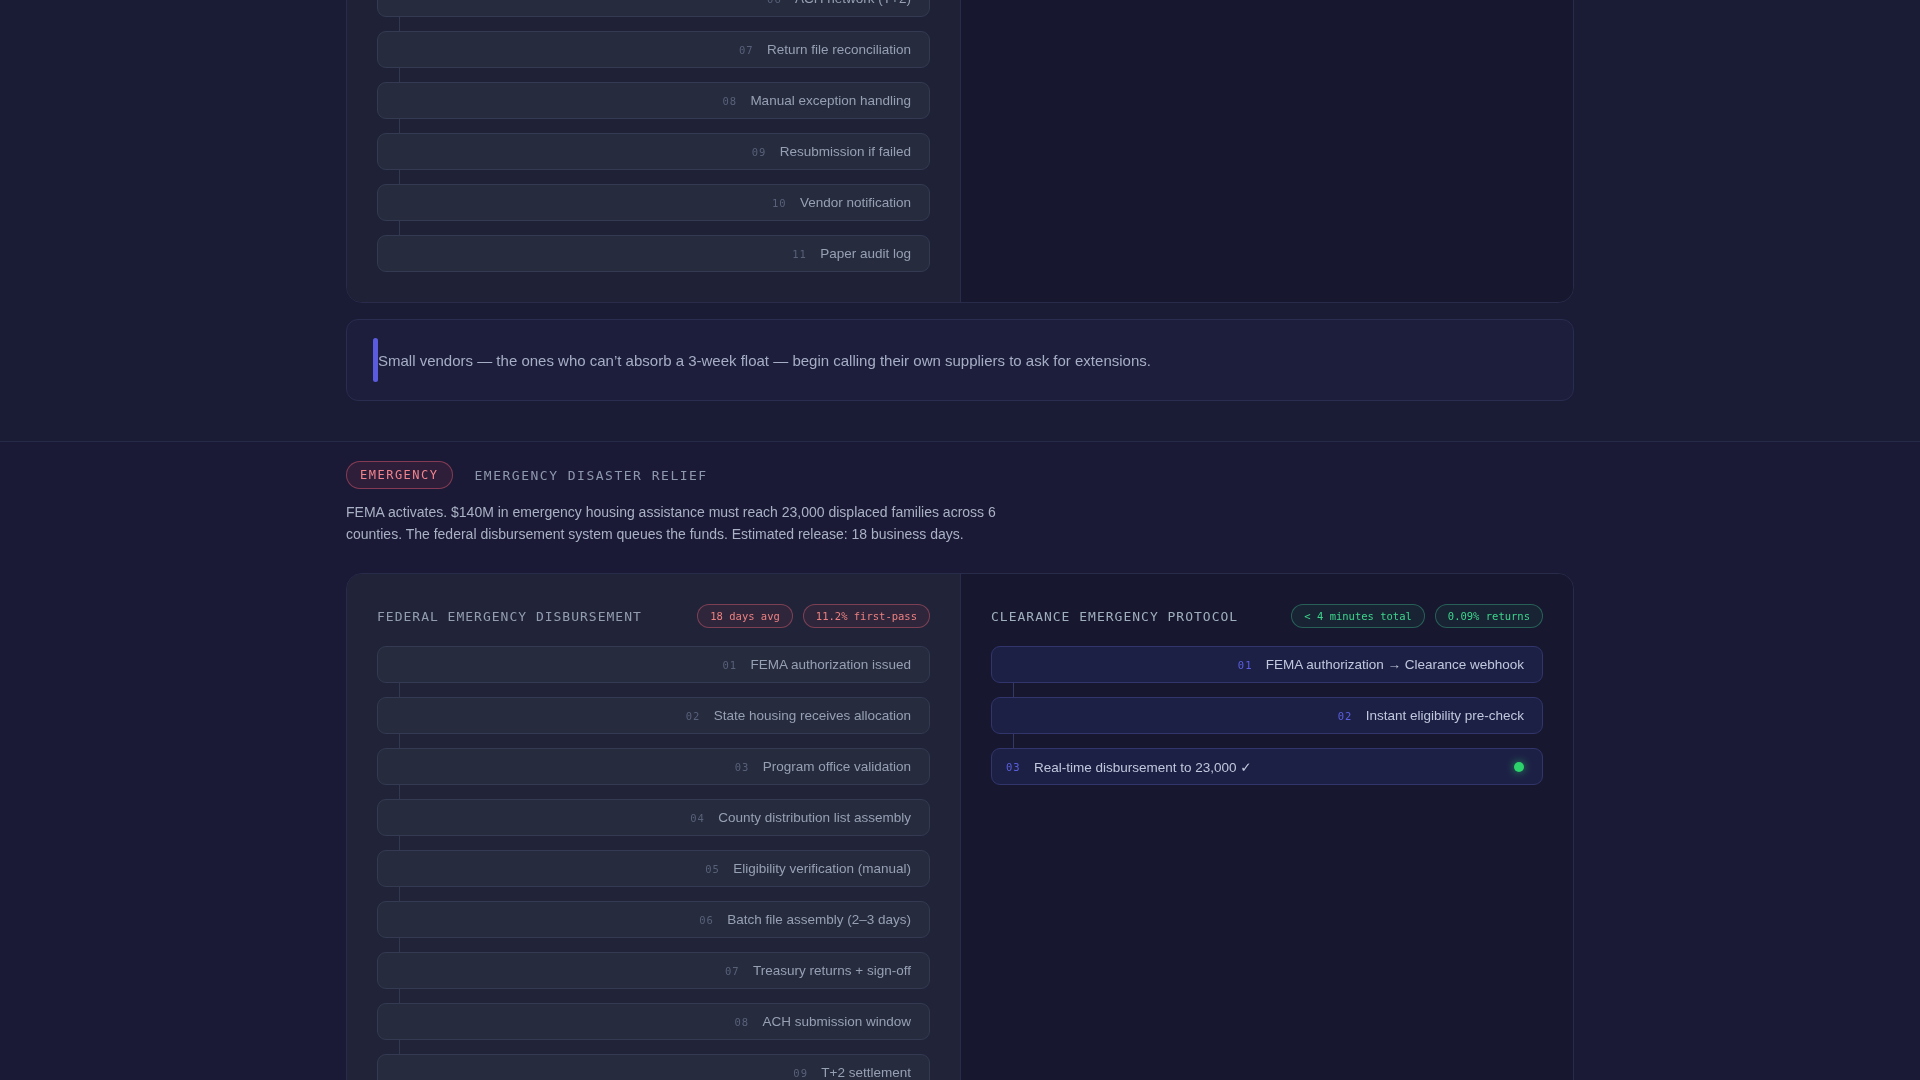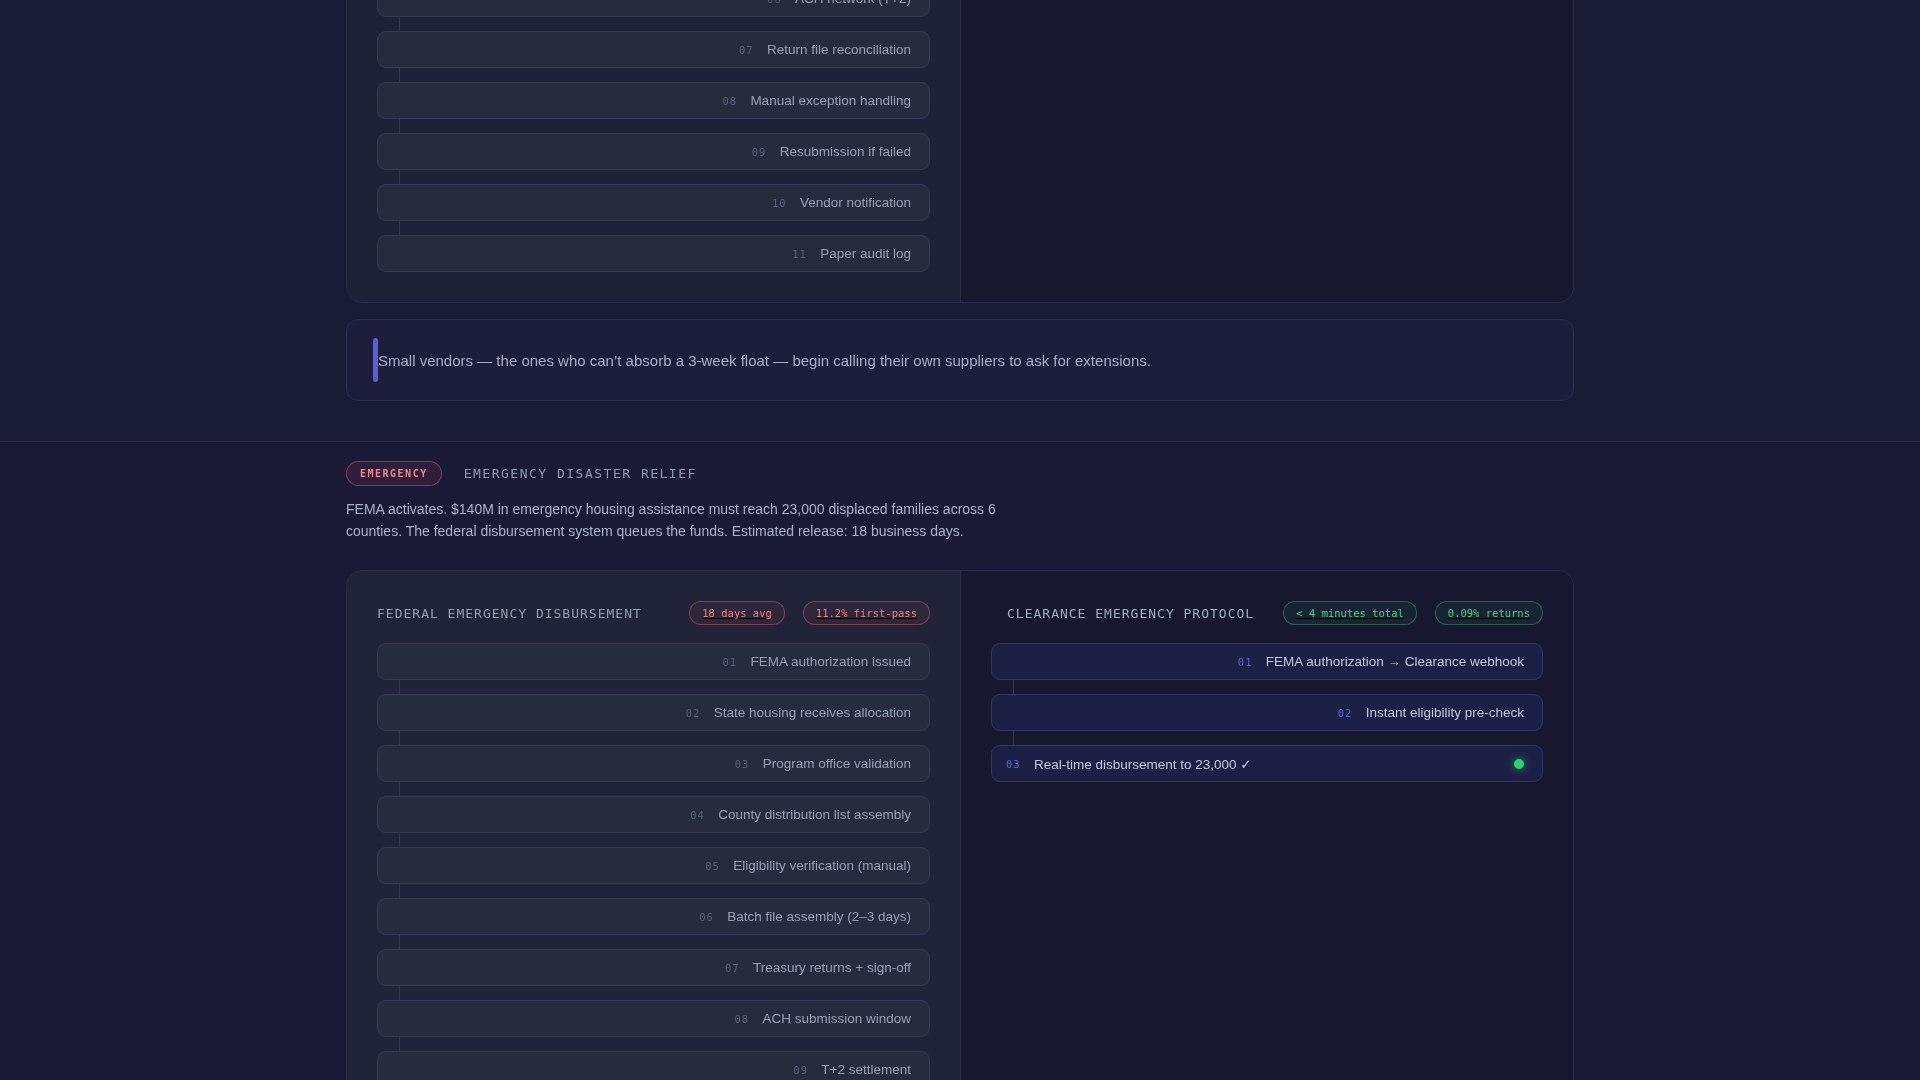--- a/index.html
+++ b/index.html
@@ -27,22 +27,22 @@
   .col{width:50%;padding:30px;}
   .col-left{background:var(--col-left-bg);}
   .col-right{background:var(--col-right-bg);border-left:1px solid var(--grid-border);}
   .grid-top{margin-top:-21px;}
   .grid-top .col-left{padding-top:0;background:var(--col-left-bg-top);}
   .grid-em{margin-top:28px;}
 
   .col-header{display:flex;align-items:center;margin-bottom:18px;min-height:24px;}
   .col-title{font-family:"DejaVu Sans Mono","Liberation Mono",monospace;font-size:13px;
     letter-spacing:1px;color:var(--title-col);white-space:nowrap;}
-  .col-right .col-title{color:var(--rtitle-col);margin-left:16px;}
-  .badges{margin-left:auto;display:flex;gap:18px;text-decoration:underline;}
+  .col-right .col-title{color:var(--rtitle-col);}
+  .badges{margin-left:auto;display:flex;gap:10px;}
   .badge{font-family:"DejaVu Sans Mono","Liberation Mono",monospace;font-size:10.5px;
     padding:5px 12px;border-radius:999px;white-space:nowrap;}
   .badge.red{color:var(--danger);background:rgba(190,60,80,.10);border:1px solid rgba(220,95,115,.45);}
   .badge.green{color:var(--success);background:rgba(40,180,120,.07);border:1px solid rgba(62,198,145,.38);}
 
   .step{height:37px;background:var(--bar-bg);border:1px solid var(--bar-border);
     border-radius:9px;display:flex;align-items:center;padding:0 18px 0 14px;justify-content:flex-end;}
   .step-num{font-family:"DejaVu Sans Mono","Liberation Mono",monospace;font-size:10.5px;
     color:var(--bar-num);width:28px;flex:none;letter-spacing:1px;}
   .step-label{font-size:13.5px;color:var(--bar-text);white-space:nowrap;}
@@ -53,21 +53,21 @@
   .col-right .connector{background:var(--rconnector);}
   .dot{width:10px;height:10px;border-radius:50%;background:var(--dot);margin-left:auto;
     box-shadow:0 0 8px rgba(45,215,110,.65);flex:none;}
 
   .quote{margin-top:16px;background:var(--quote-bg);border:1px solid var(--quote-border);
     border-radius:12px;padding:18px 26px;display:flex;align-items:center;}
   .quote-accent{width:5px;height:44px;border-radius:3px;background:var(--accent);flex:none;}
   .quote-text{font-size:15px;color:var(--quote-text);}
 
   .scn-head{display:flex;align-items:center;gap:22px;}
-  .tag{font-family:"DejaVu Sans Mono","Liberation Mono",monospace;font-size:10px;font-weight:bold;
+  .tag{font-family:"DejaVu Sans Mono","Liberation Mono",monospace;font-size:12px;font-weight:normal;
     letter-spacing:1.5px;color:var(--tag-text);background:rgba(230,65,90,.10);
     border:1px solid rgba(235,95,115,.45);padding:6px 13px;border-radius:999px;}
   .scn-title{font-family:"DejaVu Sans Mono","Liberation Mono",monospace;font-size:13px;
     letter-spacing:1.5px;color:#8e98ad;}
   .scn-desc{margin-top:12px;max-width:662px;font-size:14px;line-height:22px;color:var(--desc-text);}
 </style>
 </head>
 <body>
 
 <section class="section-top">

